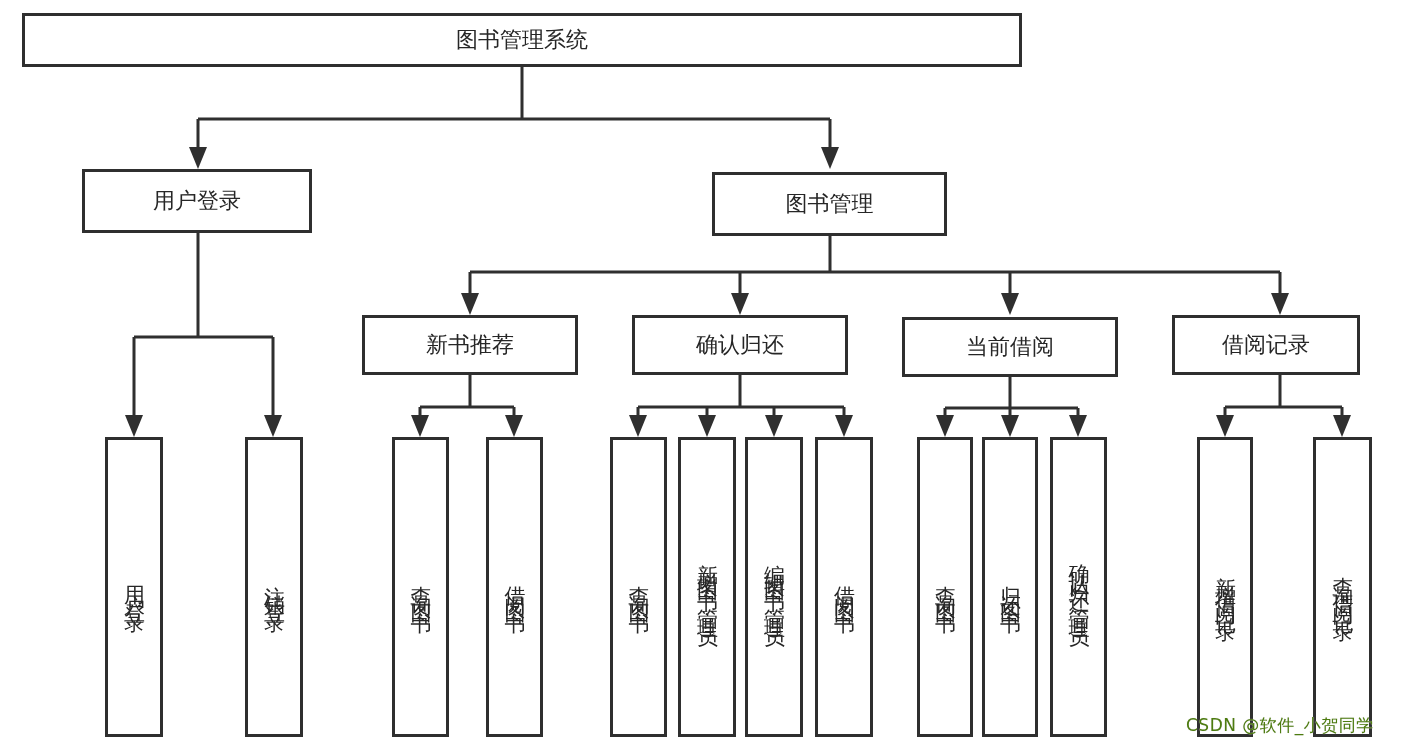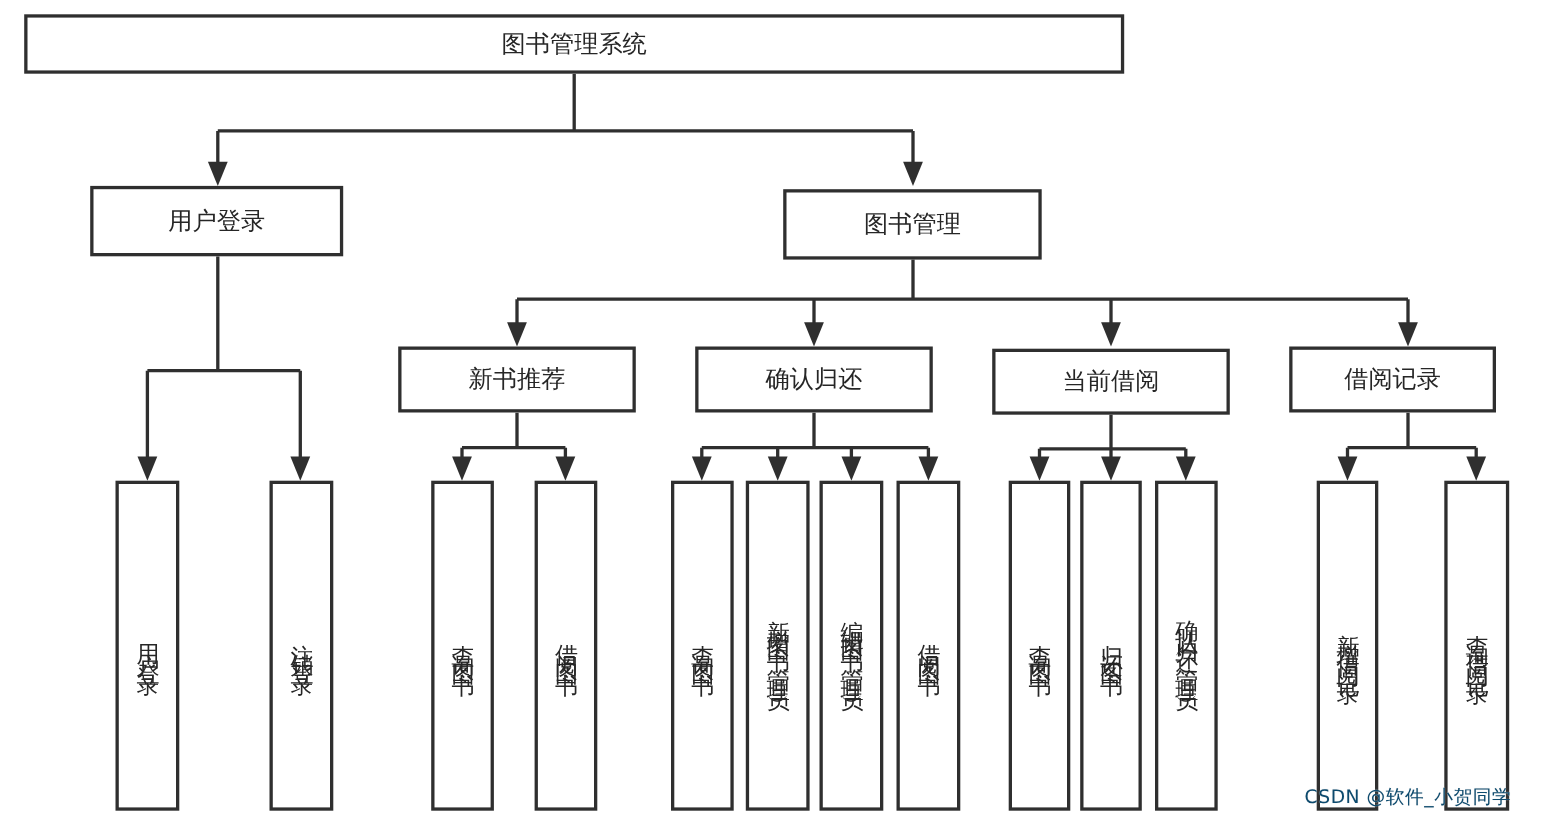--- a/index.html
+++ b/index.html
@@ -37,21 +37,21 @@
     line-height: 1;
     letter-spacing: 9px;
     white-space: nowrap;
   }
   .watermark {
     position: absolute;
     left: 1186px;
     top: 715px;
     font-size: 17px;
     line-height: 1.2;
-    color: #0c4a6e;
+    color: #4d7c0f;
     letter-spacing: 0.5px;
     white-space: nowrap;
     z-index: 5;
     text-shadow: 0 0 1px #d8d8d8;
   }
 </style>
 </head>
 <body>
 
 <div class="stage">

